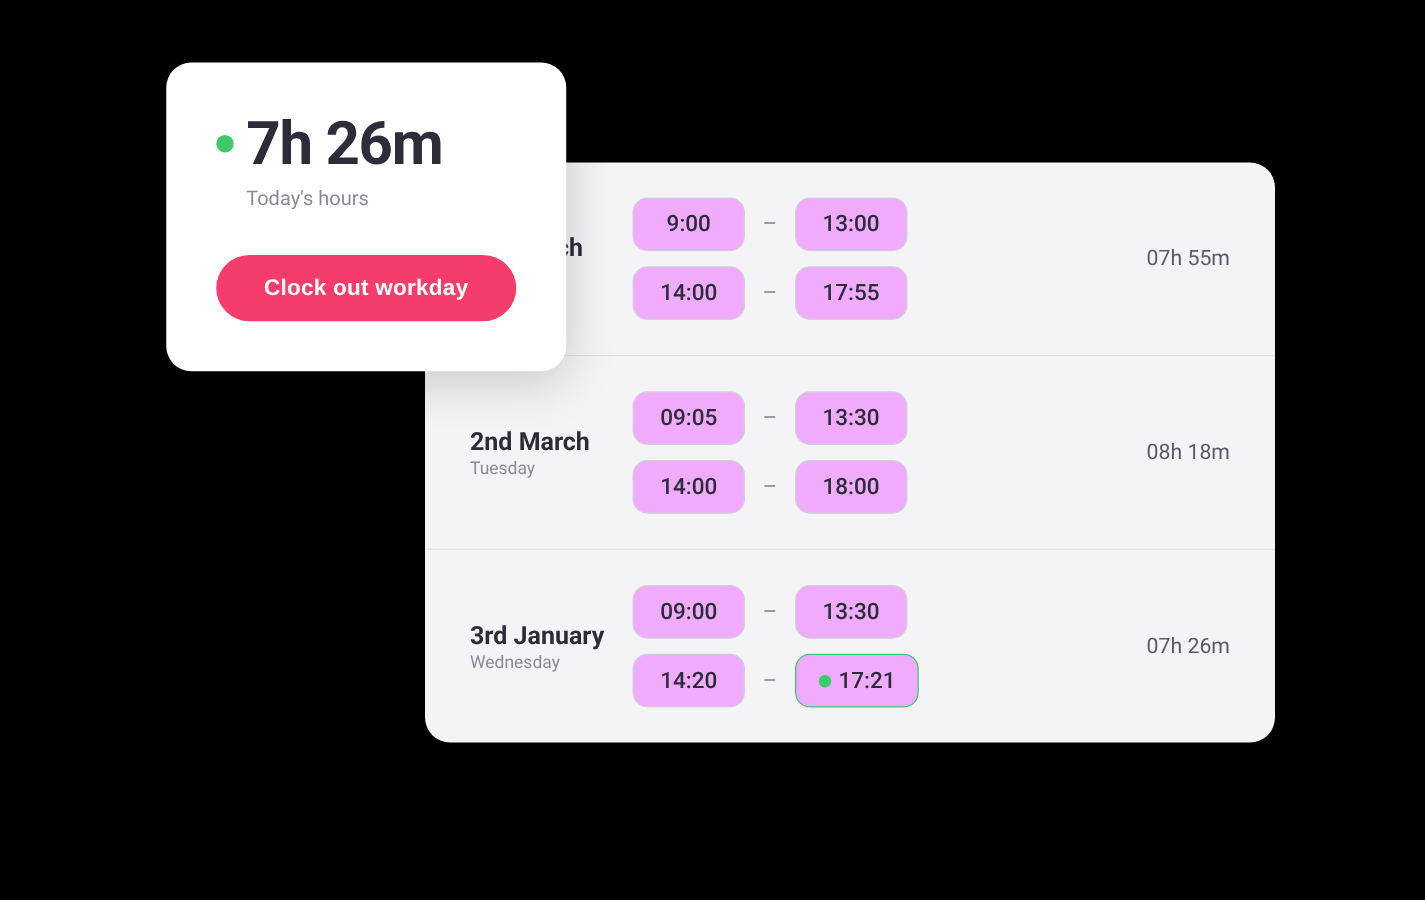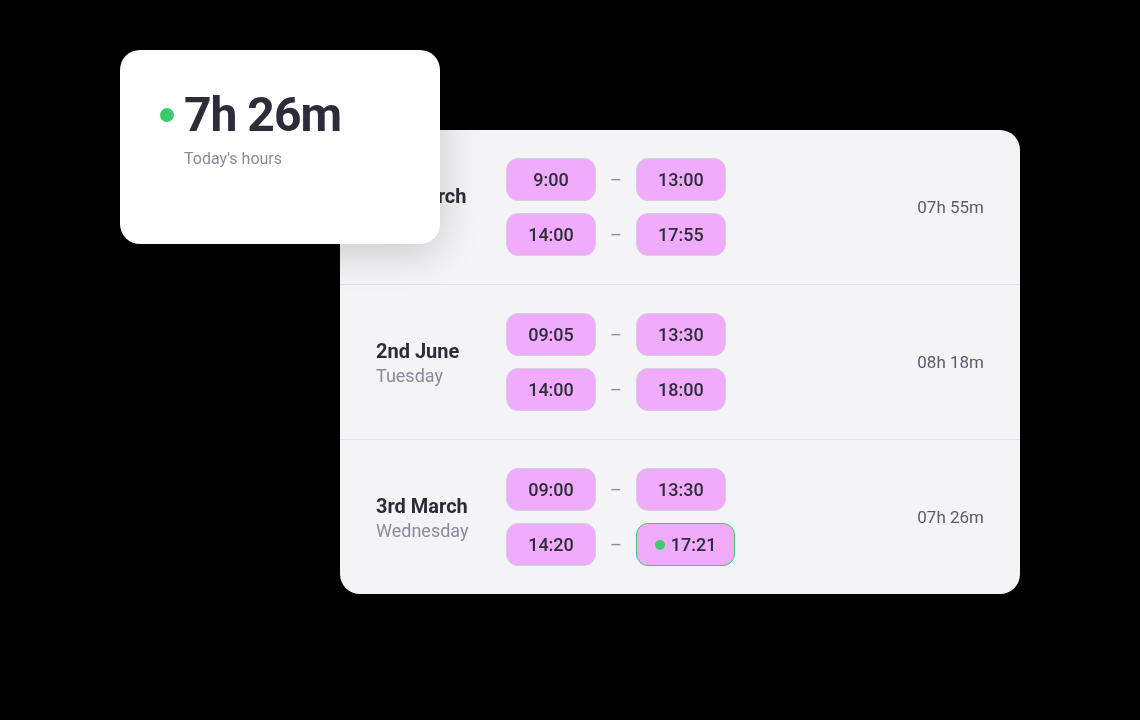--- a/index.html
+++ b/index.html
@@ -18,21 +18,21 @@
     .scene {
       position: relative;
       width: 900px;
       height: 620px;
     }
 
     
     .clock-card {
       position: absolute;
       top: 0;
-      left: 0;
+      left: 13px;
       width: 320px;
       background: #fff;
       border-radius: 20px;
       padding: 36px 40px 40px 40px;
       z-index: 10;
       box-shadow: 0 8px 40px rgba(0,0,0,0.18);
     }
 
     .clock-time-row {
       display: flex;
@@ -108,21 +108,21 @@
     }
 
     .day-name {
       font-size: 20px;
       font-weight: 700;
       color: #2d2d3a;
       line-height: 1.2;
     }
 
     .day-weekday {
-      font-size: 18px;
+      font-size: 14px;
       color: #8a8a9a;
       margin-top: 2px;
     }
 
     .time-slots {
       display: flex;
       flex-direction: column;
       gap: 12px;
       flex: 1;
     }
@@ -198,40 +198,40 @@
           <div class="time-slot-row">
             <div class="time-box">14:00</div>
             <span class="dash">–</span>
             <div class="time-box">17:55</div>
           </div>
         </div>
         <div class="day-total">07h 55m</div>
       </div>
       <div class="day-row">
         <div class="day-info">
-          <div class="day-name">2nd June</div>
+          <div class="day-name">2nd March</div>
           <div class="day-weekday">Tuesday</div>
         </div>
         <div class="time-slots">
           <div class="time-slot-row">
             <div class="time-box">09:05</div>
             <span class="dash">–</span>
             <div class="time-box">13:30</div>
           </div>
           <div class="time-slot-row">
             <div class="time-box">14:00</div>
             <span class="dash">–</span>
             <div class="time-box">18:00</div>
           </div>
         </div>
         <div class="day-total">08h 18m</div>
       </div>
       <div class="day-row">
         <div class="day-info">
-          <div class="day-name">3rd March</div>
+          <div class="day-name">3rd January</div>
           <div class="day-weekday">Wednesday</div>
         </div>
         <div class="time-slots">
           <div class="time-slot-row">
             <div class="time-box">09:00</div>
             <span class="dash">–</span>
             <div class="time-box">13:30</div>
           </div>
           <div class="time-slot-row">
             <div class="time-box">14:20</div>
@@ -242,15 +242,16 @@
         <div class="day-total">07h 26m</div>
       </div>
     </div>
 
   <div class="clock-card">
     <div class="clock-time-row">
       <div class="green-dot"></div>
       <span class="clock-time">7h 26m</span>
     </div>
     <div class="clock-label">Today's hours</div>
+    <button class="clock-out-btn">Clock out workday</button>
   </div>
 
 </div>
 
 </body></html>

